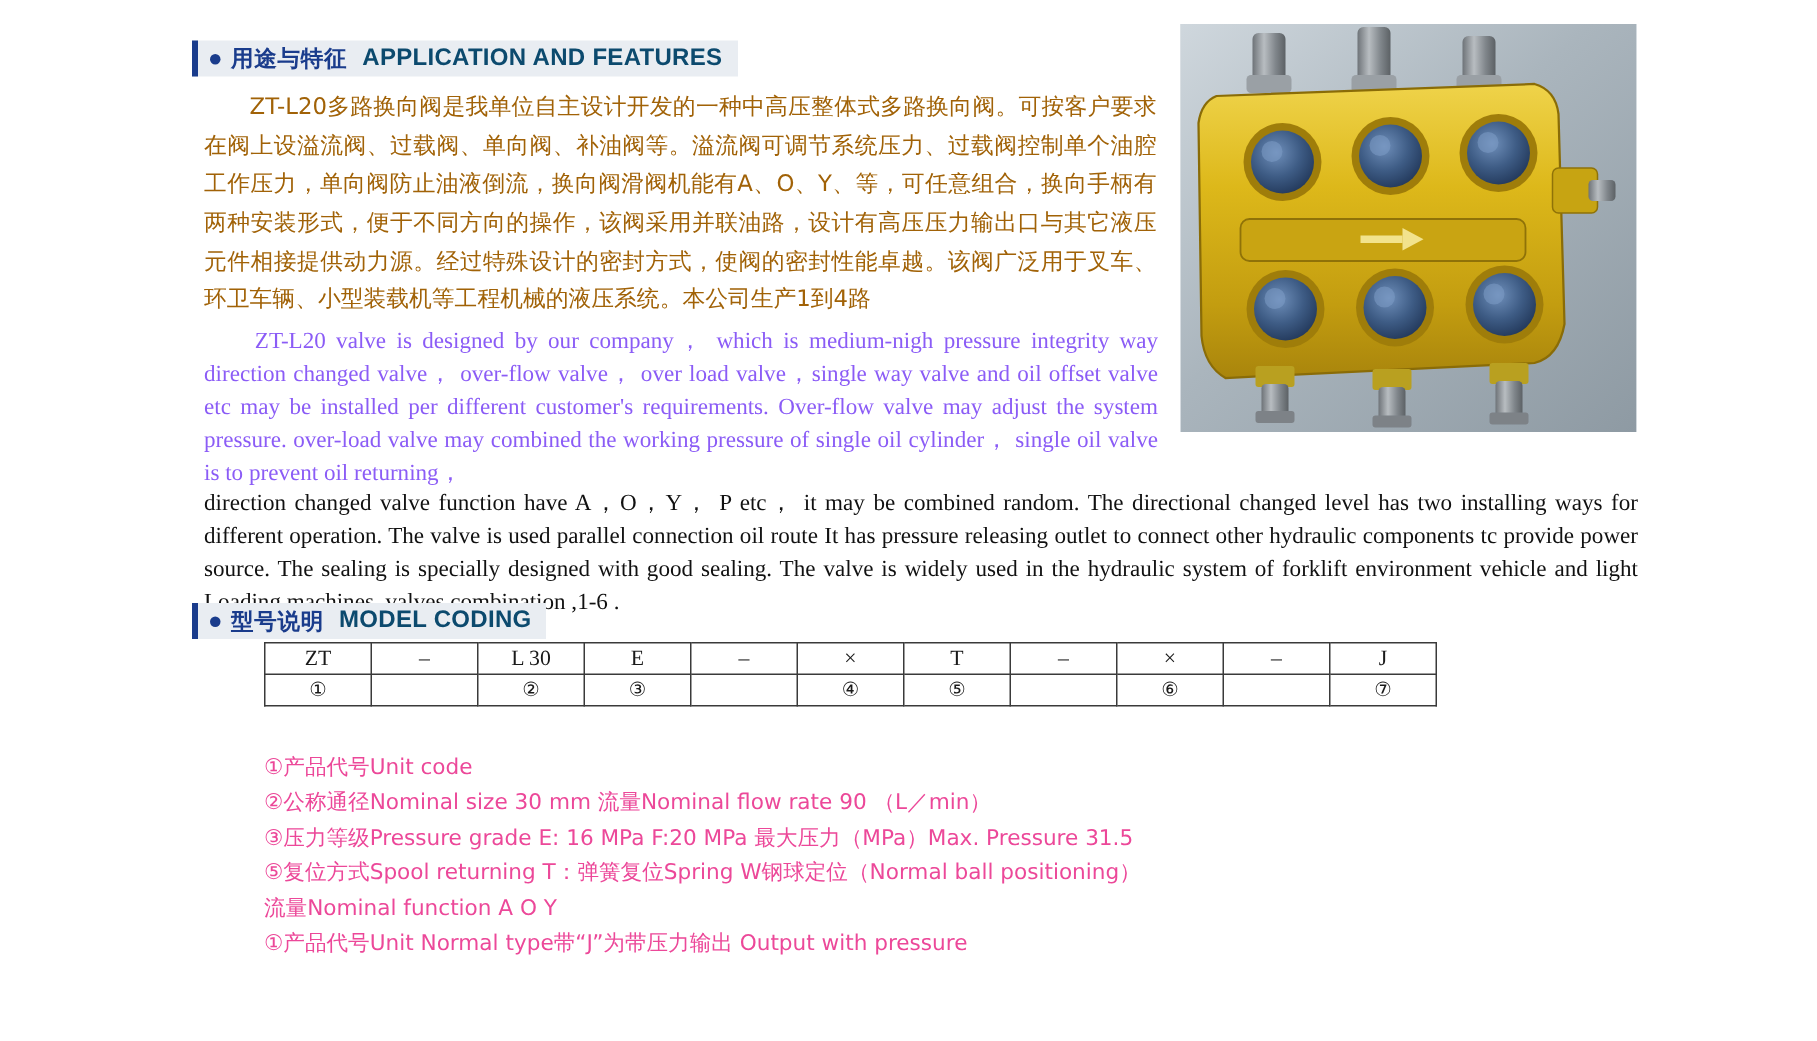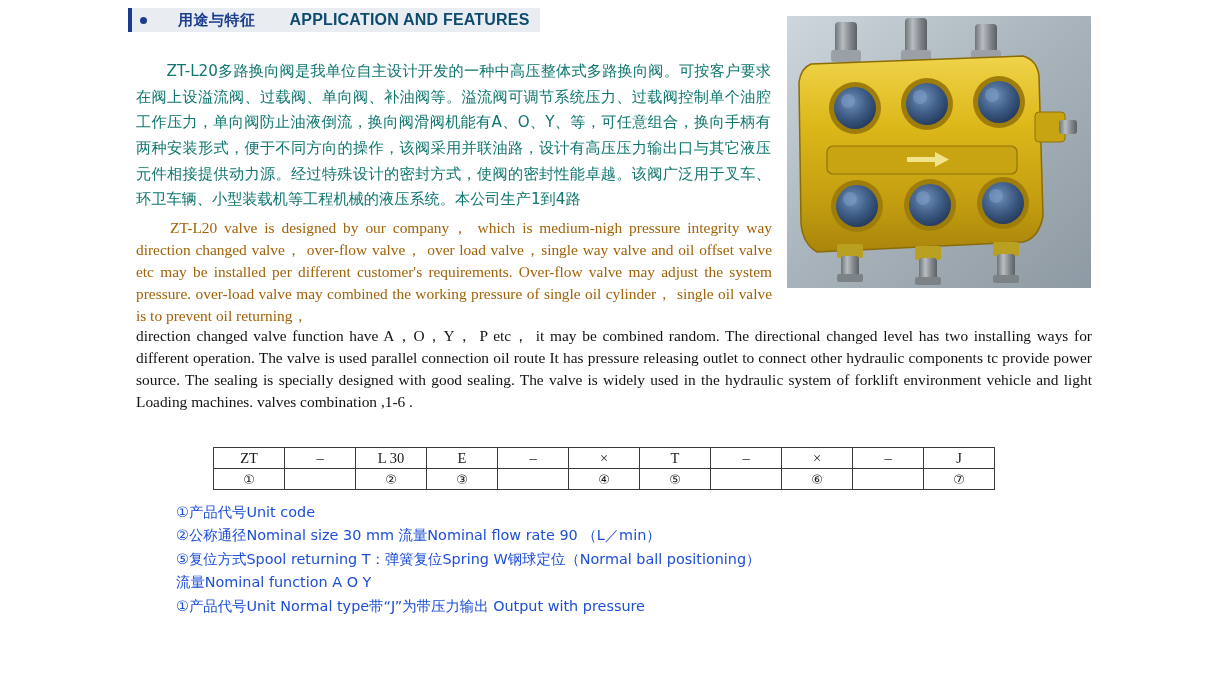--- a/index.html
+++ b/index.html
@@ -45,48 +45,48 @@
   }
   .banner .en {
     font-family: "Liberation Sans", sans-serif;
     font-size: 16px;
     font-weight: bold;
     color: #0c4a6e;
     margin-left: 10px;
     letter-spacing: 0.2px;
   }
 
-  #banner-app { left: 128px; top: 8px; gap: 24px; }
+  #banner-app { left: 128px; top: 27px; }
   #banner-model { left: 128px; top: 402px; }
   #banner-dim { left: 128px; top: 662px; }
 
   
   .cn-body {
     position: absolute;
     left: 136px;
     top: 44px;
     width: 635px;
     font-family: "DejaVu Sans", sans-serif;
     font-size: 15.2px;
     line-height: 25.6px;
     text-align: justify;
     text-indent: 2em;
-    color: #0f766e;
+    color: #a16207;
   }
   .en-body1 {
     position: absolute;
     left: 136px;
     top: 202px;
     width: 636px;
     font-family: "Liberation Serif", serif;
     font-size: 15.4px;
     line-height: 21.8px;
     text-align: justify;
     text-indent: 2.2em;
-    color: #a16207;
+    color: #8b5cf6;
   }
   .en-body2 {
     position: absolute;
     left: 136px;
     top: 310px;
     width: 956px;
     font-family: "Liberation Serif", serif;
     font-size: 15.4px;
     line-height: 21.8px;
     text-align: justify;
@@ -102,24 +102,23 @@
     height: 272px;
     background: #b9c3cb;
     overflow: hidden;
   }
   .photo svg { display: block; }
 
   
   .code-table {
     position: absolute;
     left: 176px;
-    top: 447px;
+    top: 428px;
     border-collapse: collapse;
     font-family: "Liberation Serif", serif;
-    margin-left: 37px;
   }
   .code-table td {
     border: 1px solid #3a3a3a;
     width: 71px;
     height: 21px;
     text-align: center;
     vertical-align: middle;
     font-size: 14.5px;
     padding: 0;
   }
@@ -132,21 +131,21 @@
   .legend {
     position: absolute;
     left: 176px;
     top: 501px;
     width: 900px;
   }
   .legend div {
     font-family: "DejaVu Sans", sans-serif;
     font-size: 14.4px;
     line-height: 23.4px;
-    color: #1d4ed8;
+    color: #ec4899;
     white-space: nowrap;
   }
 </style>
 </head>
 <body>
 
 <div class="page">
 
   <div class="banner" id="banner-app">
     <span class="bullet"></span>
@@ -245,20 +244,25 @@
         <rect x="206" y="259" width="26" height="8" rx="2" fill="#7d8287"></rect>
       </g>
 
       <g>
         <rect x="248" y="96" width="30" height="30" rx="4" fill="#c7a412" stroke="#8f7208"></rect>
         <rect x="272" y="104" width="18" height="14" rx="3" fill="url(#metal)"></rect>
       </g>
     </svg>
   </div>
 
+  <div class="banner" id="banner-model">
+    <span class="bullet"></span>
+    <span class="cn">型号说明</span>
+    <span class="en">MODEL CODING</span>
+  </div>
 
   <table class="code-table">
     <tbody>
         <tr class="values">
       <td>ZT</td>
       <td>–</td>
       <td>L 30</td>
       <td>E</td>
       <td>–</td>
       <td>×</td>
@@ -280,19 +284,20 @@
       <td>⑥</td>
       <td></td>
       <td>⑦</td>
     </tr>
   </tbody>
     </table>
 
   <div class="legend">
     <div>①产品代号Unit code</div>
     <div>②公称通径Nominal size 30 mm 流量Nominal flow rate 90 （L／min）</div>
+    <div>③压力等级Pressure grade E: 16 MPa  F:20 MPa 最大压力（MPa）Max.  Pressure 31.5</div>
     <div>⑤复位方式Spool returning  T：弹簧复位Spring  W钢球定位（Normal ball positioning）</div>
     <div>流量Nominal function  A  O  Y</div>
     <div>①产品代号Unit Normal type带“J”为带压力输出 Output with pressure</div>
   </div>
 
 
 </div>
 
 </body></html>

